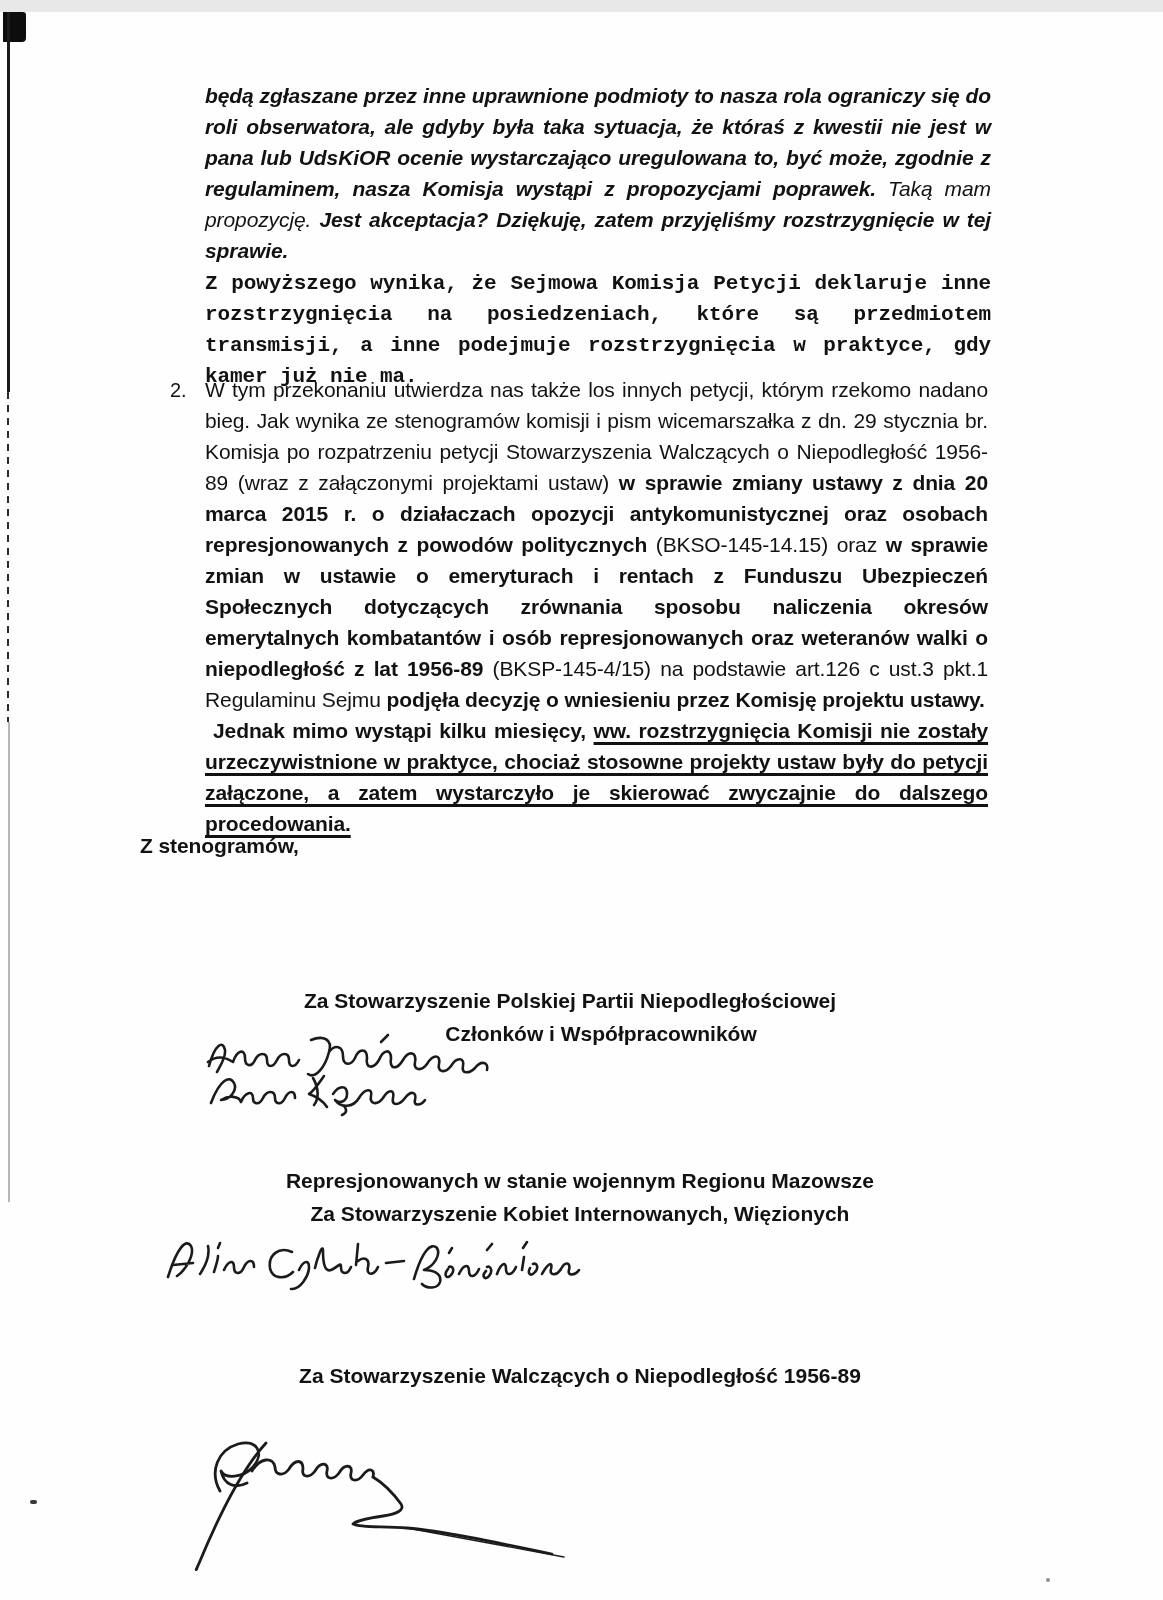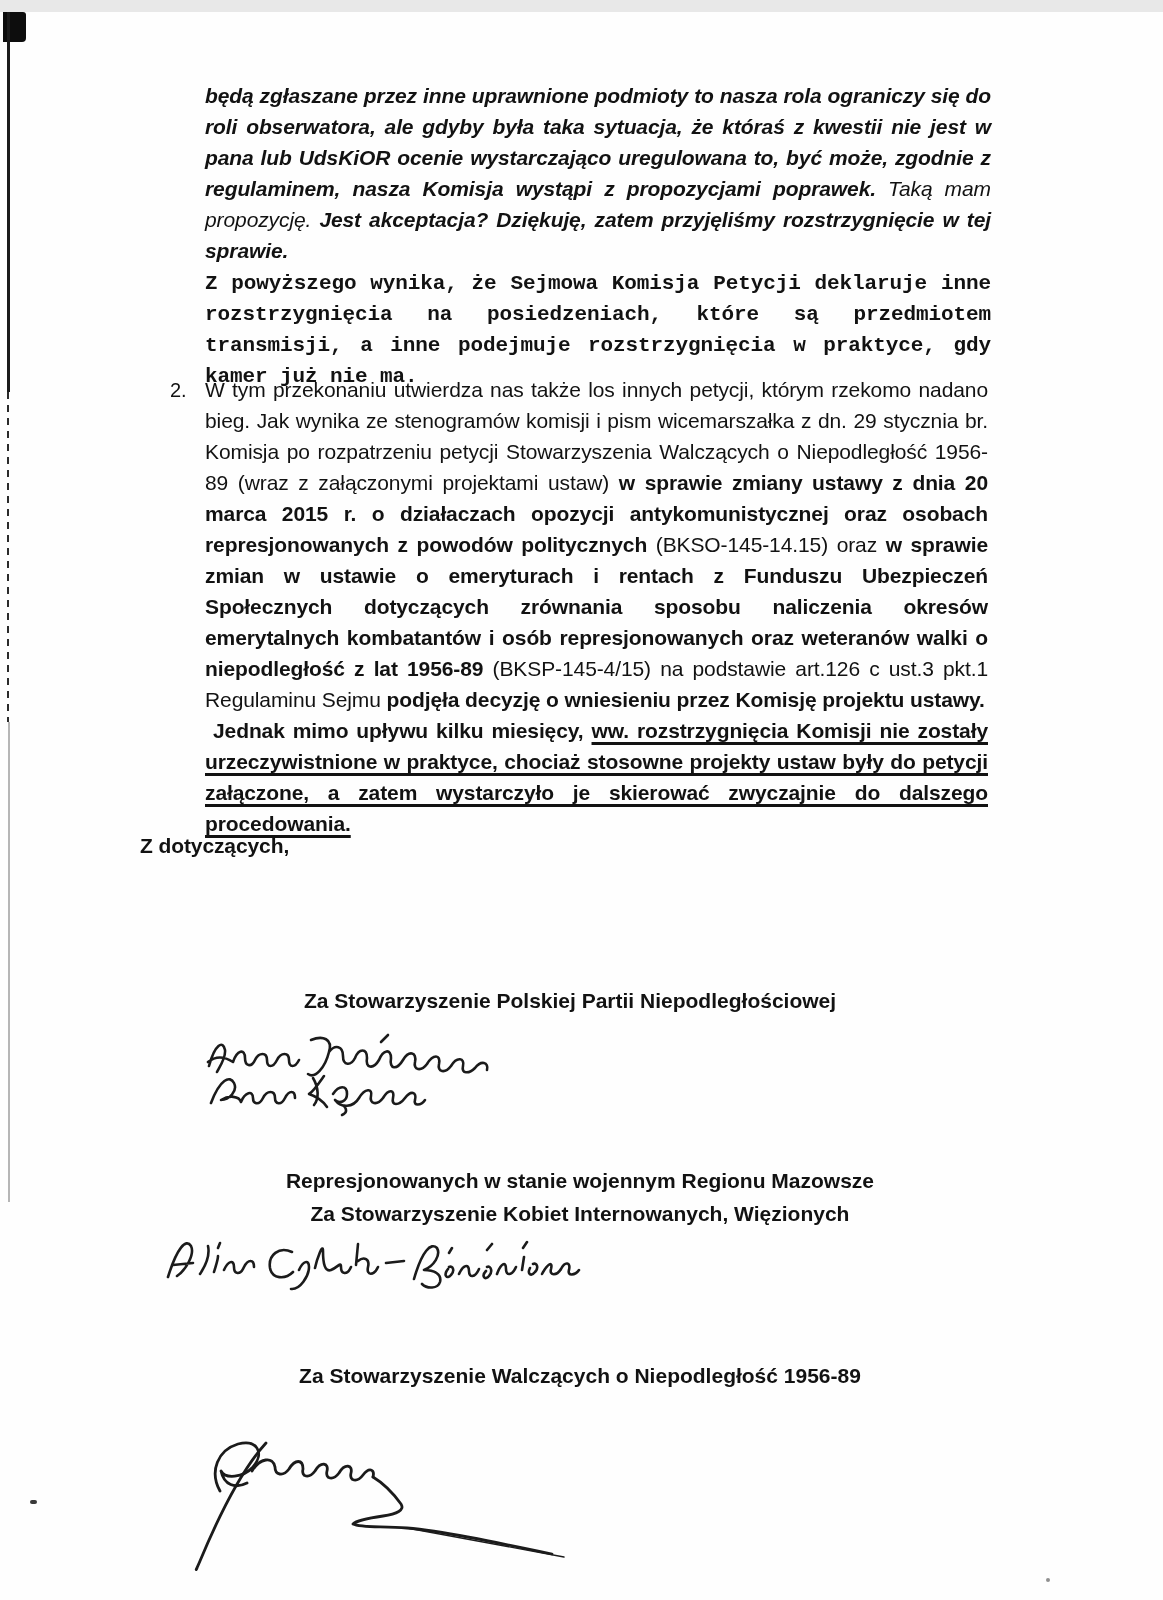--- a/index.html
+++ b/index.html
@@ -45,30 +45,31 @@
 
   <div class="blk body-text" style="left:205px;top:68px;width:786px;">
     <p class="just"><span class="b i">będą zgłaszane przez inne uprawnione podmioty to nasza rola ograniczy się do roli obserwatora, ale gdyby była taka sytuacja, że któraś z kwestii nie jest w pana lub UdsKiOR ocenie wystarczająco uregulowana to, być może, zgodnie z regulaminem, nasza Komisja wystąpi z propozycjami poprawek. </span><span class="i">Taką mam propozycję. </span><span class="b i">Jest akceptacja? Dziękuję, zatem przyjęliśmy rozstrzygnięcie w tej sprawie.</span></p>
     <p class="just b" style="margin-top:2px;font-family:Liberation Mono, monospace;"><span>Z powyższego wynika, że Sejmowa Komisja Petycji deklaruje inne rozstrzygnięcia na posiedzeniach, które są przedmiotem transmisji, a inne podejmuje rozstrzygnięcia w praktyce, gdy kamer już nie ma.</span></p>
   </div>
 
   <div class="blk body-text item-row" style="left:170px;top:362px;width:818px;">
     <div class="item-num">2.</div>
     <div style="flex:1;">
       <p class="just"><span>W tym przekonaniu utwierdza nas także los innych petycji, którym rzekomo nadano bieg. Jak wynika ze stenogramów komisji i pism wicemarszałka z dn. 29 stycznia br. Komisja po rozpatrzeniu petycji Stowarzyszenia Walczących o Niepodległość 1956-89 (wraz z załączonymi projektami ustaw) </span><span class="b">w sprawie zmiany ustawy z dnia 20 marca 2015 r. o działaczach opozycji antykomunistycznej oraz osobach represjonowanych z powodów politycznych </span><span>(BKSO-145-14.15) oraz </span><span class="b">w sprawie zmian w ustawie o emeryturach i rentach z Funduszu Ubezpieczeń Społecznych dotyczących zrównania sposobu naliczenia okresów emerytalnych kombatantów i osób represjonowanych oraz weteranów walki o niepodległość z lat 1956-89 </span><span>(BKSP-145-4/15) na podstawie art.126 c ust.3 pkt.1 Regulaminu Sejmu </span><span class="b">podjęła decyzję o wniesieniu przez Komisję projektu ustawy.</span></p>
-      <p class="just b" style="text-indent:8px;"><span>Jednak mimo upływu kilku miesięcy, </span><span class="u">ww. rozstrzygnięcia Komisji nie zostały urzeczywistnione w praktyce, chociaż stosowne projekty ustaw były do petycji załączone, a zatem wystarczyło je skierować zwyczajnie do dalszego procedowania.</span></p>
+      <p class="just b" style="text-indent:8px;"><span>Jednak mimo wystąpi kilku miesięcy, </span><span class="u">ww. rozstrzygnięcia Komisji nie zostały urzeczywistnione w praktyce, chociaż stosowne projekty ustaw były do petycji załączone, a zatem wystarczyło je skierować zwyczajnie do dalszego procedowania.</span></p>
     </div>
   </div>
 
   <div class="blk body-text b" style="left:140px;top:818px;width:850px;">
-    <p><span>Z dotyczących,</span></p>
+    <p><span>Z stenogramów,</span></p>
   </div>
 
   <div class="blk sig-head" style="left:140px;top:972px;width:860px;">
     <p>Za Stowarzyszenie Polskiej Partii Niepodległościowej</p>
+    <p style="padding-left:62px;">Członków i Współpracowników</p>
   </div>
   <svg class="hw" style="left:195px;top:1012px;" width="340" height="96" viewBox="0 0 340 96" role="img" aria-label="Hanna Jakóbowska, Barbara Kędziela">
     <g stroke-width="2.6">
       <path d="M14,42 C20,20 28,16 30,26 C31,34 24,44 22,48 M13,38 C23,30 32,34 38,38 C42,26 50,24 50,34 C50,42 56,44 60,36 C64,28 72,28 72,36 C72,44 78,44 82,36 C86,28 94,28 94,36 C94,44 100,44 104,36"></path>
       <path d="M116,16 C128,11 138,15 134,28 C130,44 120,55 113,50 M134,28 C140,20 148,22 148,32 C148,42 156,42 160,34 C164,24 172,24 172,34 C170,44 178,46 184,36 C188,26 196,24 196,34 C194,46 202,46 208,36 C214,26 222,28 220,38 C218,46 226,48 232,40 C238,30 246,30 244,40 C242,48 250,50 256,42 C262,32 270,34 268,42 C266,50 274,50 280,44 C286,36 294,38 292,46"></path>
       <path d="M186,18 L193,11"></path>
       <path d="M16,79 C25,55 35,51 39,59 C43,67 34,76 26,76 C34,71 44,72 46,78 C50,68 58,66 58,74 C58,80 64,82 68,74 C72,66 80,66 80,74 C80,80 86,82 90,74 C94,66 100,66 100,74"></path>
       <path d="M118,54 C124,64 124,75 119,81 M129,52 C122,62 118,68 114,70 C120,72 128,77 132,83 M138,70 C144,61 152,61 152,70 C152,78 144,80 140,76 C146,84 158,84 164,74 C170,64 178,64 176,72 C174,80 182,82 188,74 C194,64 200,66 198,74 C196,82 204,82 210,74 C216,66 222,68 220,76 C218,82 226,82 230,76"></path>
       <path d="M149,82 q5,6 -2,9"></path>
     </g>

